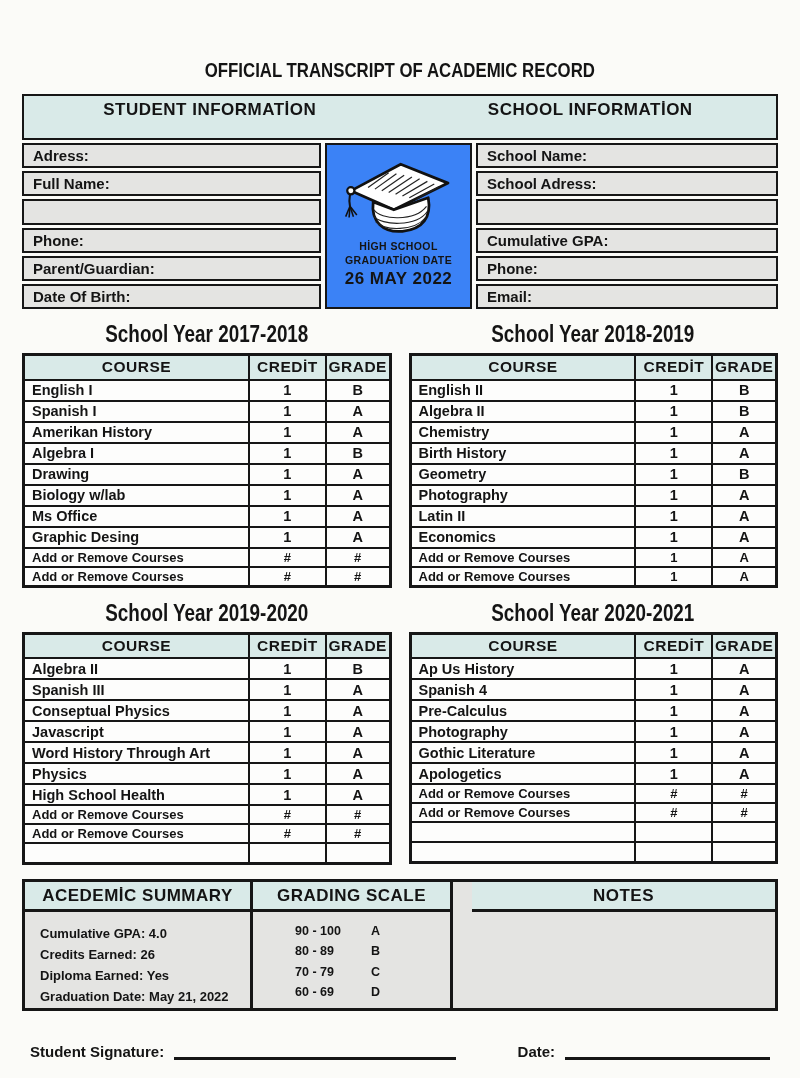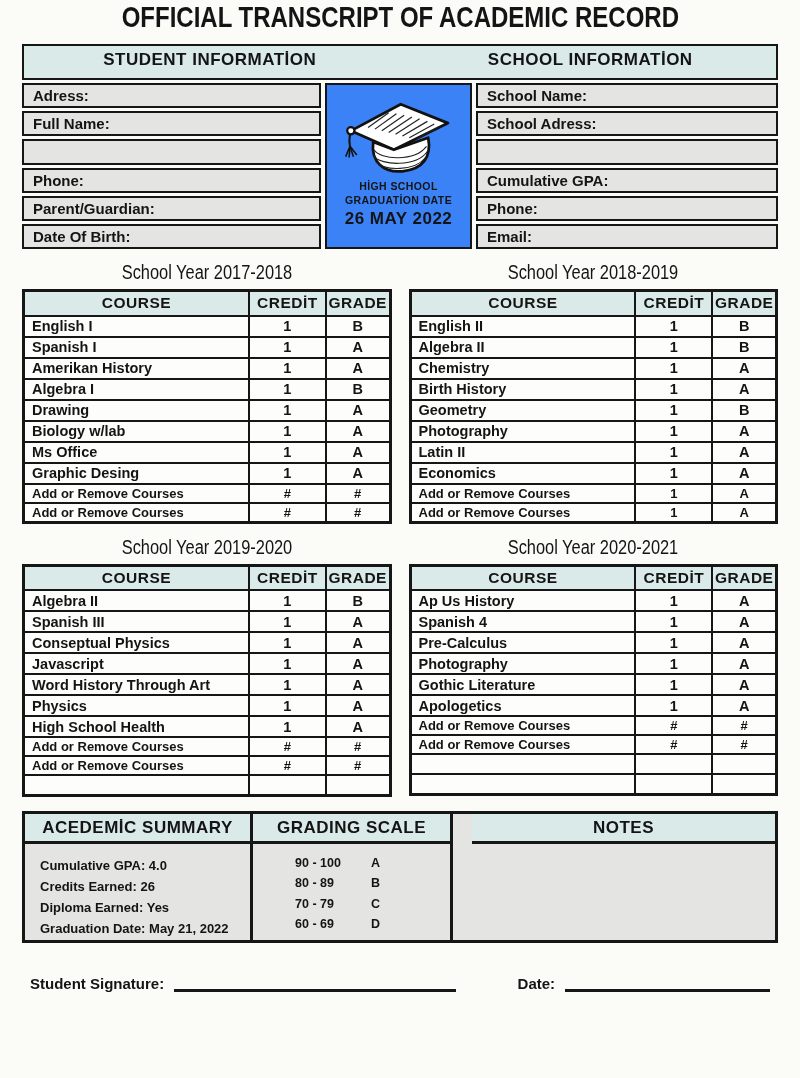--- a/index.html
+++ b/index.html
@@ -16,32 +16,33 @@
     background:var(--page-bg);
     font-family:"Liberation Sans", sans-serif;
     color:#141414;
     overflow:hidden;
   }
   .page{padding:0 22px;}
 
   
   .doc-title{
     text-align:center;
-    margin:0;
-    font-size:30px;
+    margin:12px;
+    padding-top:46px;
+    font-size:21px;
     font-weight:800;
     white-space:nowrap;
   }
   .doc-title .condense{display:inline-block;transform:scaleX(0.80);letter-spacing:0;}
 
   
   .info-header{
     display:flex;
     margin-top:10px;
-    height:36px;
+    height:46px;
     background:var(--header-teal);
     border:2px solid var(--border);
     gap:9px;
   }
   .info-header span{
     flex:1;text-align:center;
     font-weight:800;font-size:17px;line-height:27px;letter-spacing:0.5px;
   }
   .info-body{display:flex;gap:4px;margin-top:3px;height:166px;}
   .info-col{display:flex;flex-direction:column;gap:3px;}
@@ -61,21 +62,21 @@
     background:#3b82f6;
     display:flex;flex-direction:column;align-items:center;
     padding-top:8px;
   }
   .cap-line{font-weight:800;font-size:10.5px;letter-spacing:0.4px;line-height:1.35;}
   .cap-date{font-weight:800;font-size:17px;margin-top:2px;letter-spacing:0.5px;}
 
   
   .years-row{display:flex;gap:17px;margin-top:10px;}
   .year-block{flex:1;}
-  .year-title{text-align:center;font-weight:400;font-size:20px;margin:2px 0 5px;white-space:nowrap;}
+  .year-title{text-align:center;font-weight:700;font-size:23px;margin:2px 0 5px;white-space:nowrap;}
   .year-title .condense{display:inline-block;transform:scaleX(0.82);}
   table.course-table{width:100%;border-collapse:collapse;border:3px solid var(--border);}
   .course-table th,.course-table td{border:2px solid var(--border);}
   .course-table th{
     background:var(--header-teal);
     font-size:15.5px;font-weight:800;height:25px;letter-spacing:0.5px;
   }
   .course-table td{
     background:var(--row-white);
     font-weight:700;font-size:14.5px;height:21px;

